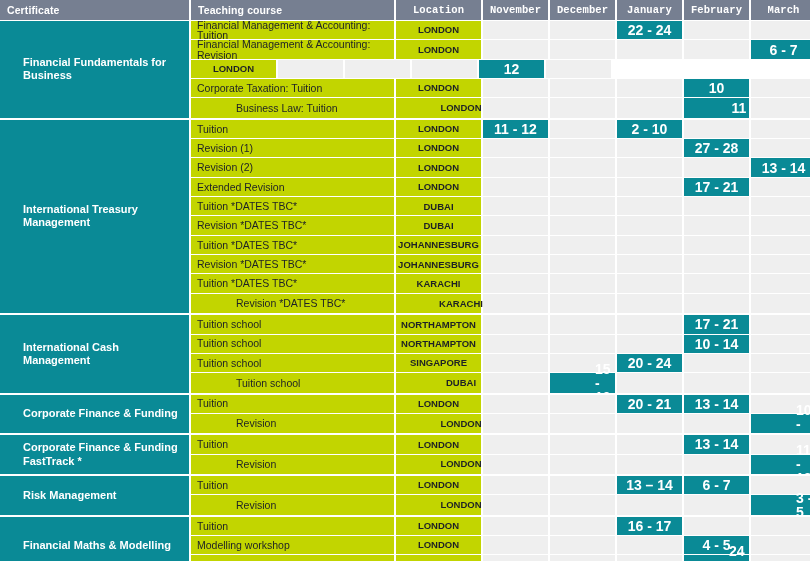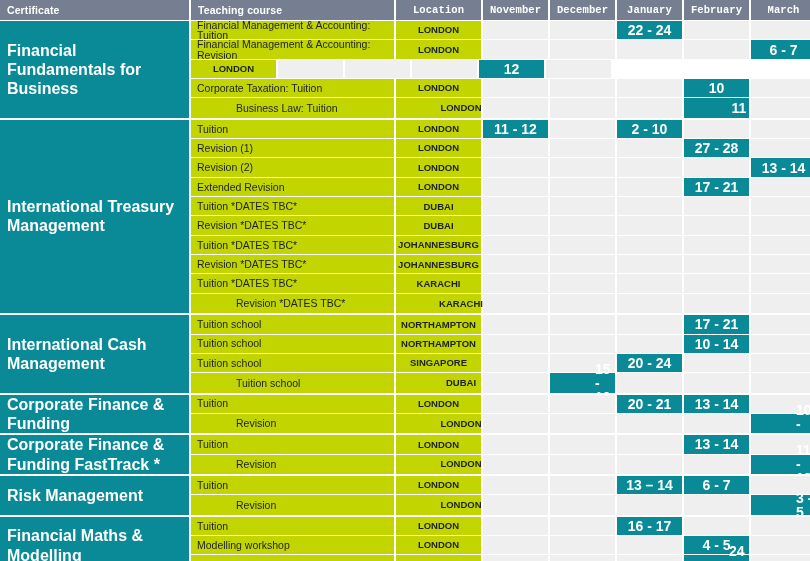--- a/index.html
+++ b/index.html
@@ -61,25 +61,25 @@
   .group {
     display: flex;
     width: 810px;
     border-top: 2px solid #ffffff;
   }
   .group:first-child { border-top: 1px solid #ffffff; }
 
   .cert-cell {
     background: #0a8a96;
     color: #ffffff;
-    font-size: 16px;
+    font-size: 11px;
     font-weight: bold;
     display: flex;
     align-items: center;
-    padding-left: 7px;
+    padding-left: 23px;
     padding-right: 4px;
     line-height: 1.2;
   }
 
   .group-rows {
     flex: 1 1 auto;
     display: flex;
     flex-direction: column;
     margin-left: 2px;
   }

